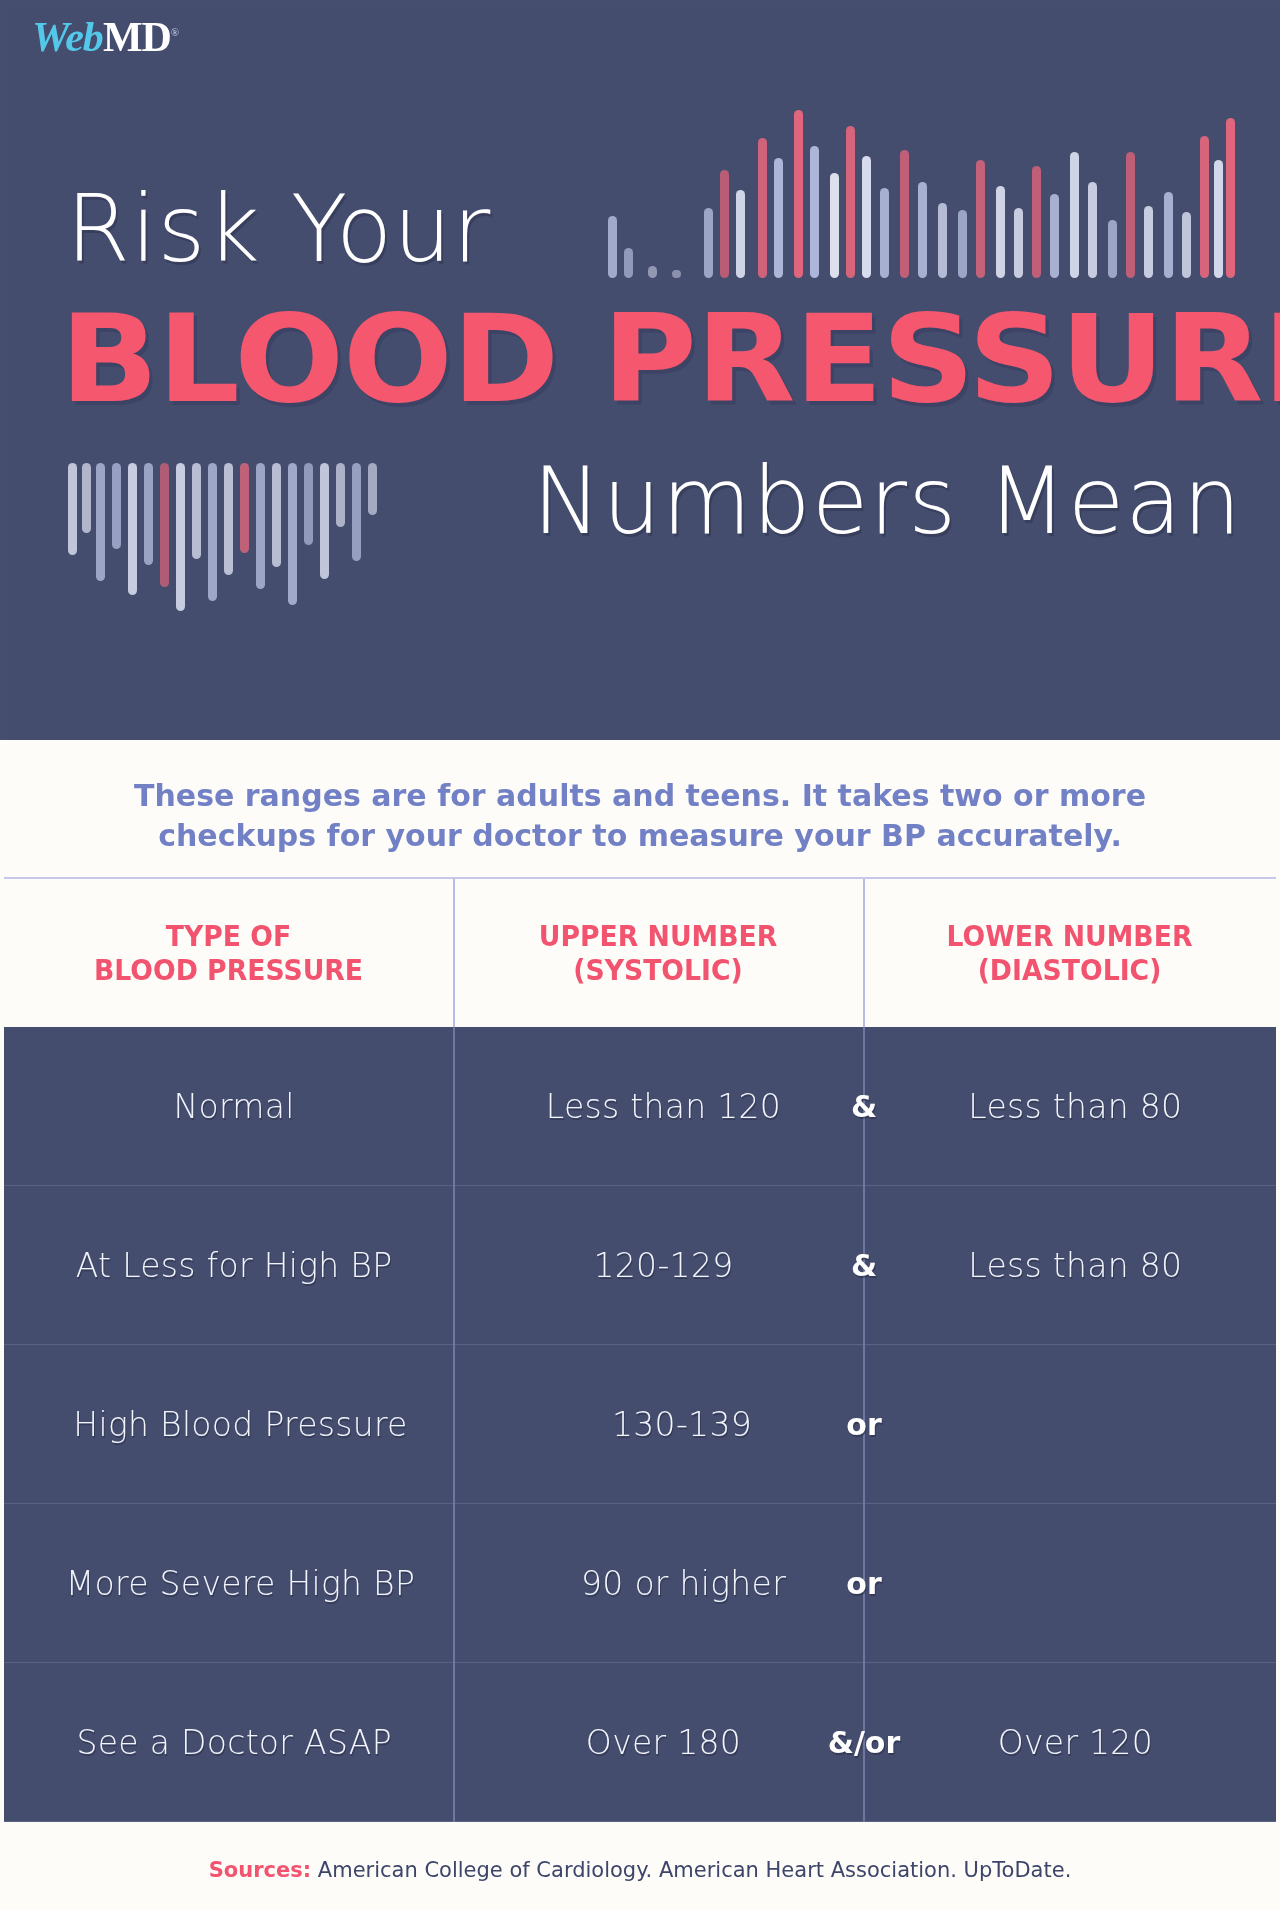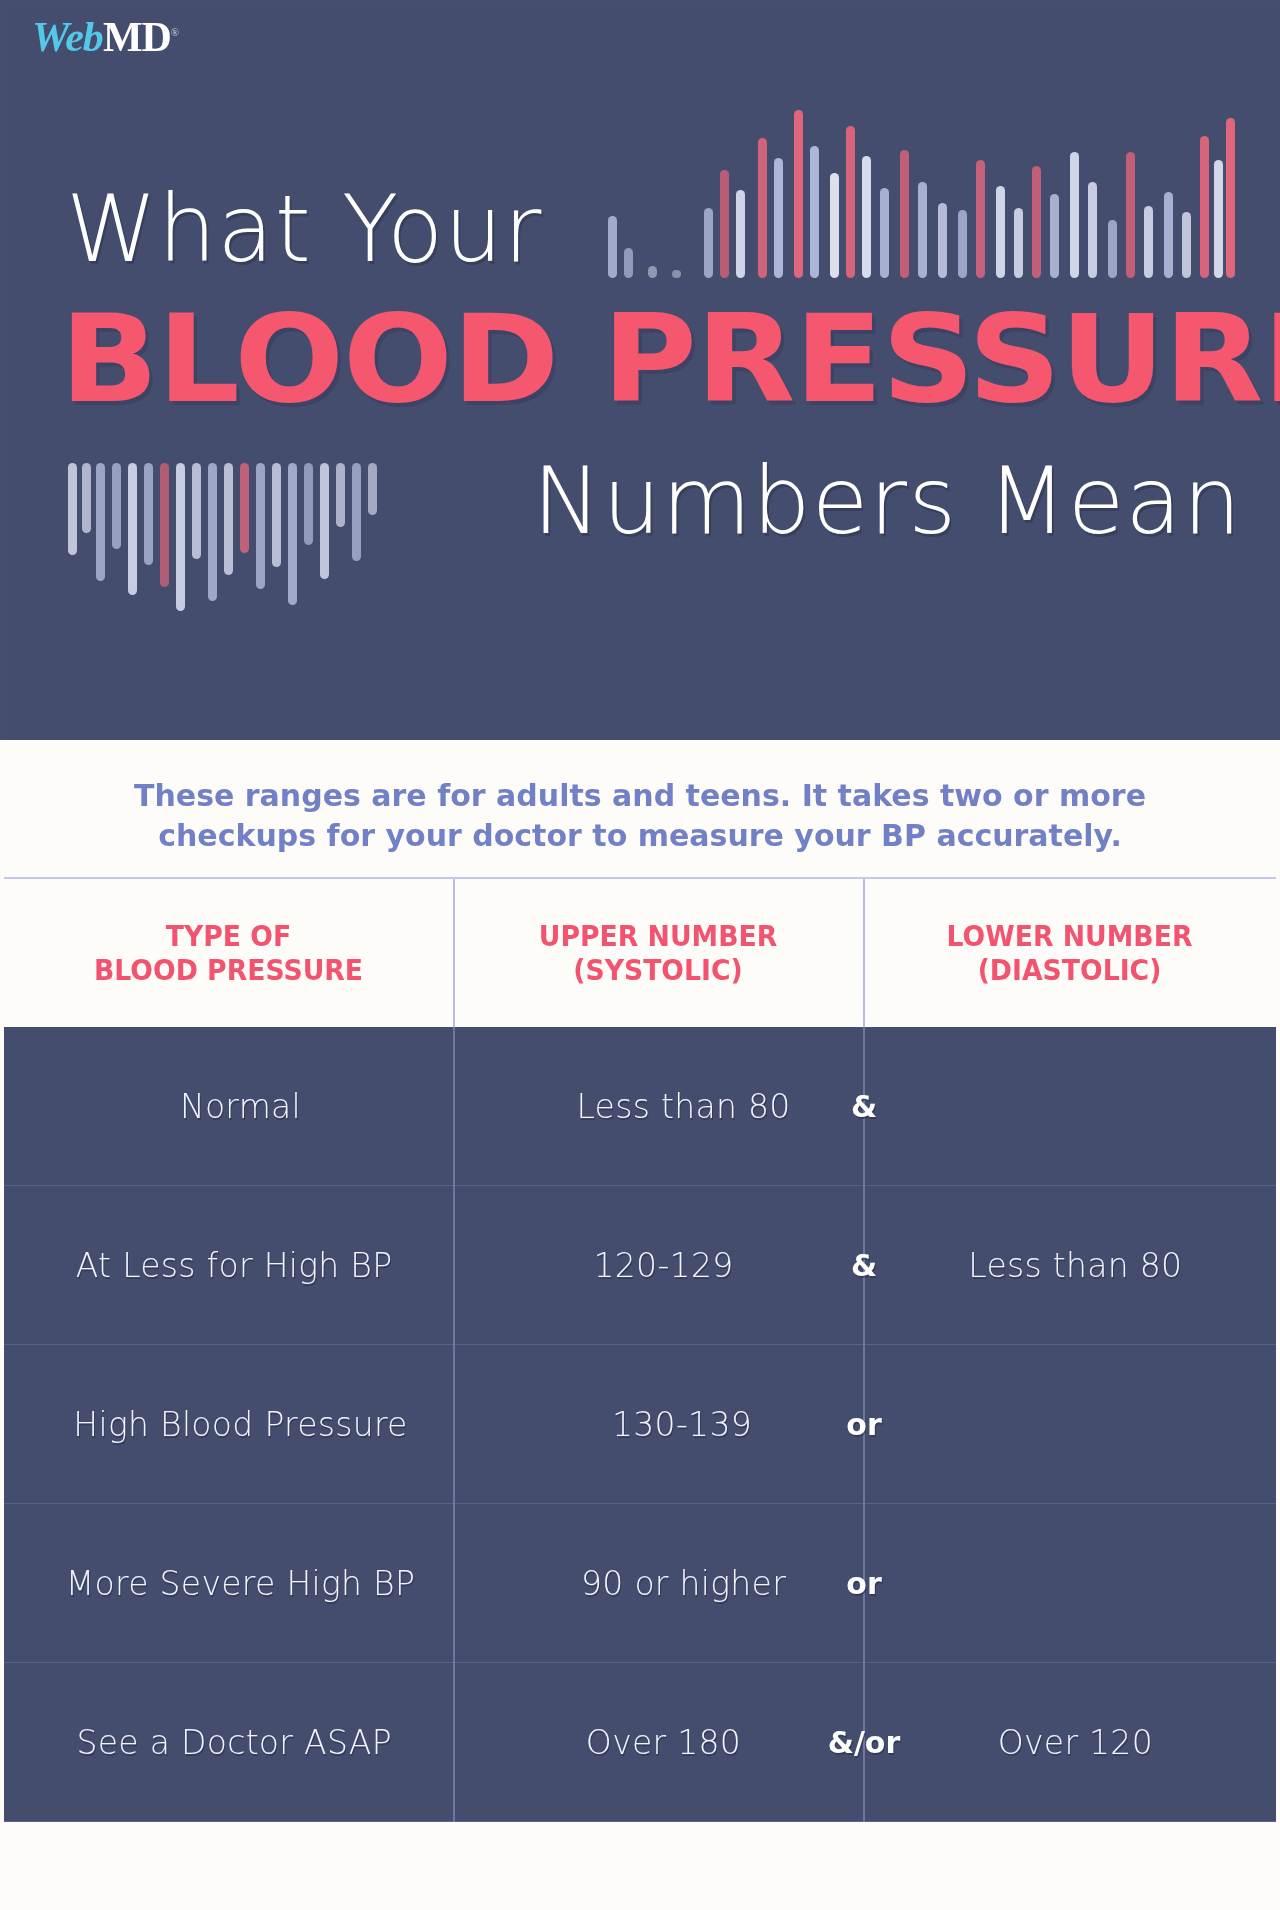--- a/index.html
+++ b/index.html
@@ -308,21 +308,21 @@
           <span style="left: 188px; height: 126px; background: rgb(179, 187, 221); opacity: 0.8; top: 0px;"></span>
           <span style="left: 204px; height: 104px; background: rgb(223, 227, 244); opacity: 0.75; top: 0px;"></span>
           <span style="left: 220px; height: 142px; background: rgb(179, 187, 221); opacity: 0.84; top: 0px;"></span>
           <span style="left: 236px; height: 82px; background: rgb(179, 187, 221); opacity: 0.7; top: 0px;"></span>
           <span style="left: 252px; height: 116px; background: rgb(223, 227, 244); opacity: 0.8; top: 0px;"></span>
           <span style="left: 268px; height: 64px; background: rgb(223, 227, 244); opacity: 0.68; top: 0px;"></span>
           <span style="left: 284px; height: 98px; background: rgb(179, 187, 221); opacity: 0.74; top: 0px;"></span>
           <span style="left: 300px; height: 52px; background: rgb(223, 227, 244); opacity: 0.62; top: 0px;"></span>
         </div>
 
-      <div class="title-line1">What Your</div>
+      <div class="title-line1">Risk Your</div>
       <div class="title-line2">BLOOD PRESSURE</div>
       <div class="title-line3">Numbers Mean</div>
     </div>
   </div>
 
   <div class="intro">These ranges are for adults and teens. It takes two or more checkups for your doctor to measure your BP accurately.</div>
 
   <div class="table">
 
     <div class="thead">
@@ -344,20 +344,21 @@
           <div>(DIASTOLIC)</div>
         </div>
       </div>
       <div class="vrule r1"></div>
       <div class="vrule r2"></div>
     </div>
 
     <div class="tbody" id="tbody">
       <div class="trow">
           <div class="td col-type">Normal</div>
+          <div class="td col-upper">Less than 120</div>
           <div class="td col-lower">Less than 80</div>
           <div class="conn">&amp;</div>
         </div>
         <div class="trow">
           <div class="td col-type">At Less for High BP</div>
           <div class="td col-upper">120-129</div>
           <div class="td col-lower">Less than 80</div>
           <div class="conn">&amp;</div>
         </div>
         <div class="trow">
@@ -375,14 +376,18 @@
           <div class="td col-upper">Over 180</div>
           <div class="td col-lower">Over 120</div>
           <div class="conn">&amp;/or</div>
         </div>
         <div class="vrule r1 dark"></div>
       <div class="vrule r2 dark"></div>
     </div>
 
   </div>
 
+  <div class="sources">
+    <span class="lbl">Sources:</span>
+    <span>American College of Cardiology. American Heart Association. UpToDate.</span>
+  </div>
 
 </div>
 
 </body></html>

